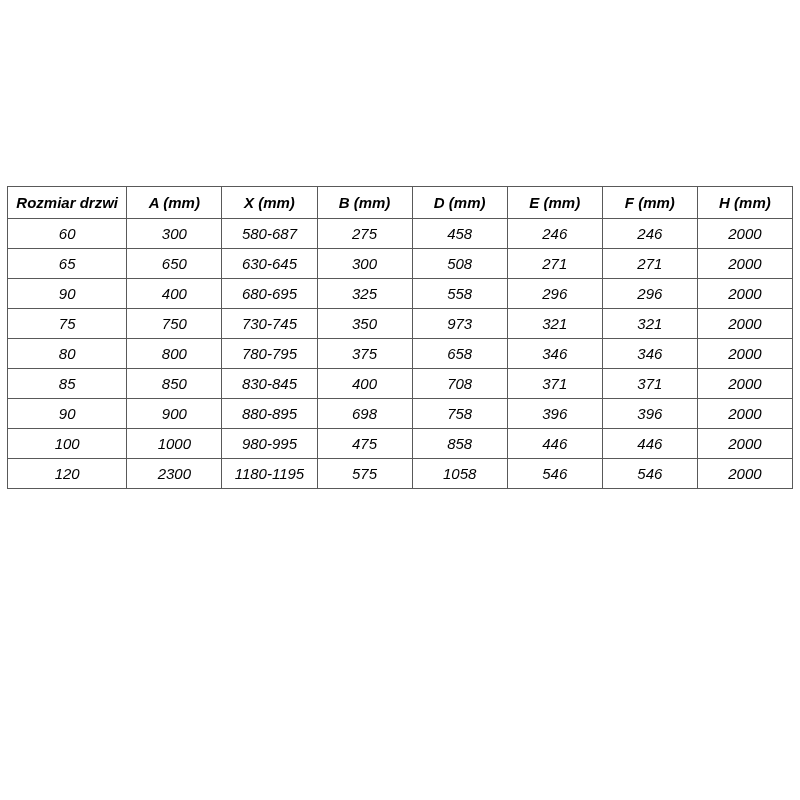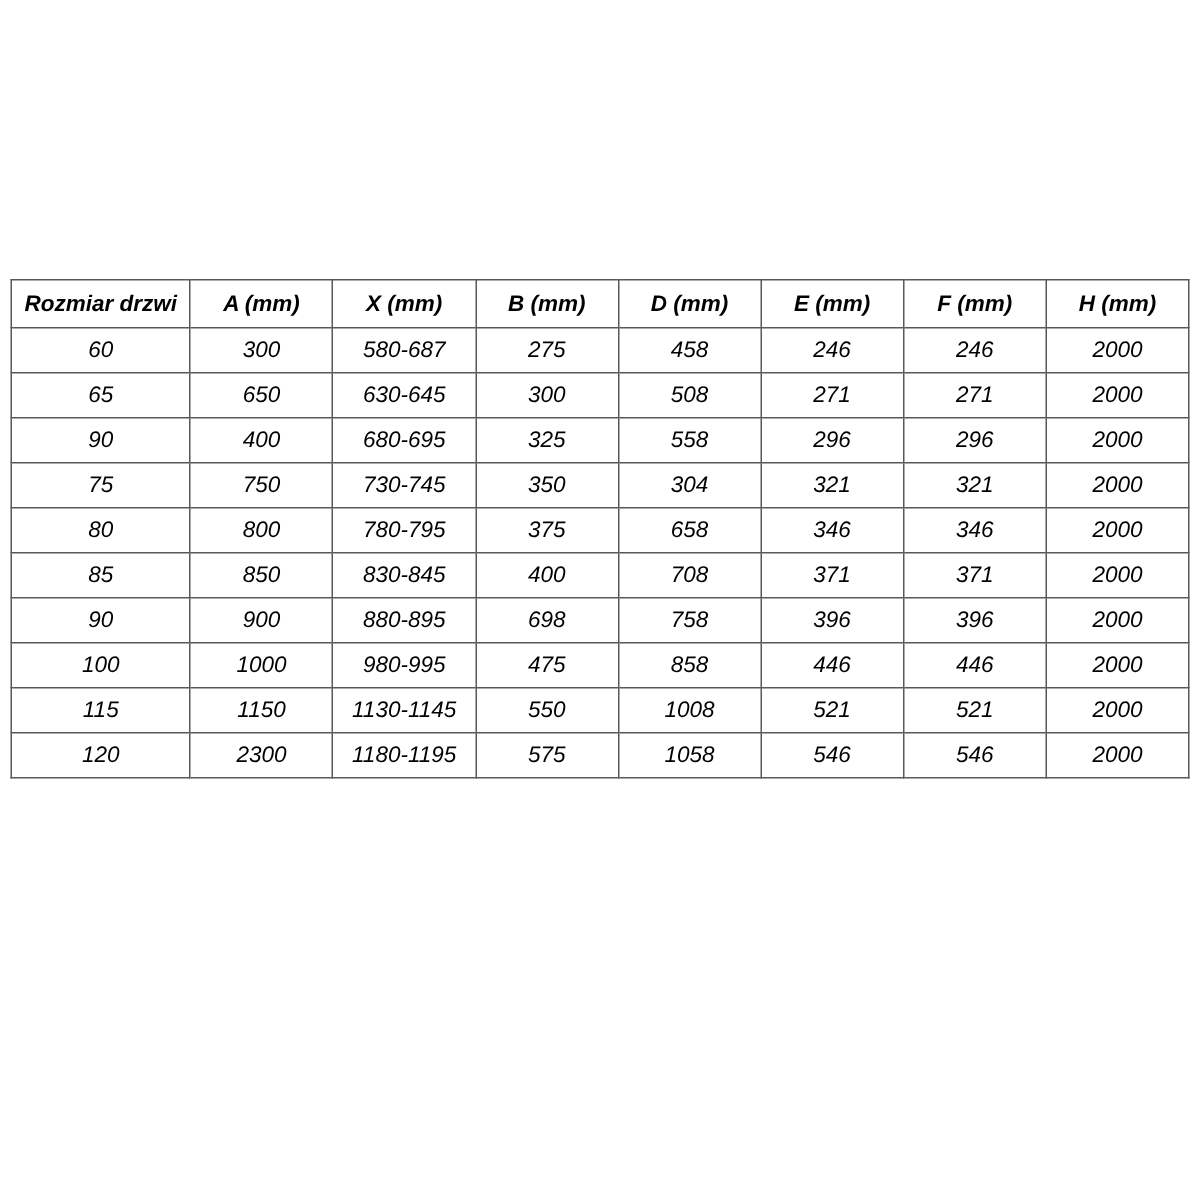--- a/index.html
+++ b/index.html
@@ -97,21 +97,21 @@
           <td>558</td>
           <td>296</td>
           <td>296</td>
           <td>2000</td>
         </tr>
         <tr>
           <td>75</td>
           <td>750</td>
           <td>730-745</td>
           <td>350</td>
-          <td>304</td>
+          <td>973</td>
           <td>321</td>
           <td>321</td>
           <td>2000</td>
         </tr>
         <tr>
           <td>80</td>
           <td>800</td>
           <td>780-795</td>
           <td>375</td>
           <td>658</td>
@@ -143,30 +143,20 @@
           <td>100</td>
           <td>1000</td>
           <td>980-995</td>
           <td>475</td>
           <td>858</td>
           <td>446</td>
           <td>446</td>
           <td>2000</td>
         </tr>
         <tr>
-          <td>115</td>
-          <td>1150</td>
-          <td>1130-1145</td>
-          <td>550</td>
-          <td>1008</td>
-          <td>521</td>
-          <td>521</td>
-          <td>2000</td>
-        </tr>
-        <tr>
           <td>120</td>
           <td>2300</td>
           <td>1180-1195</td>
           <td>575</td>
           <td>1058</td>
           <td>546</td>
           <td>546</td>
           <td>2000</td>
         </tr>
       </tbody>

